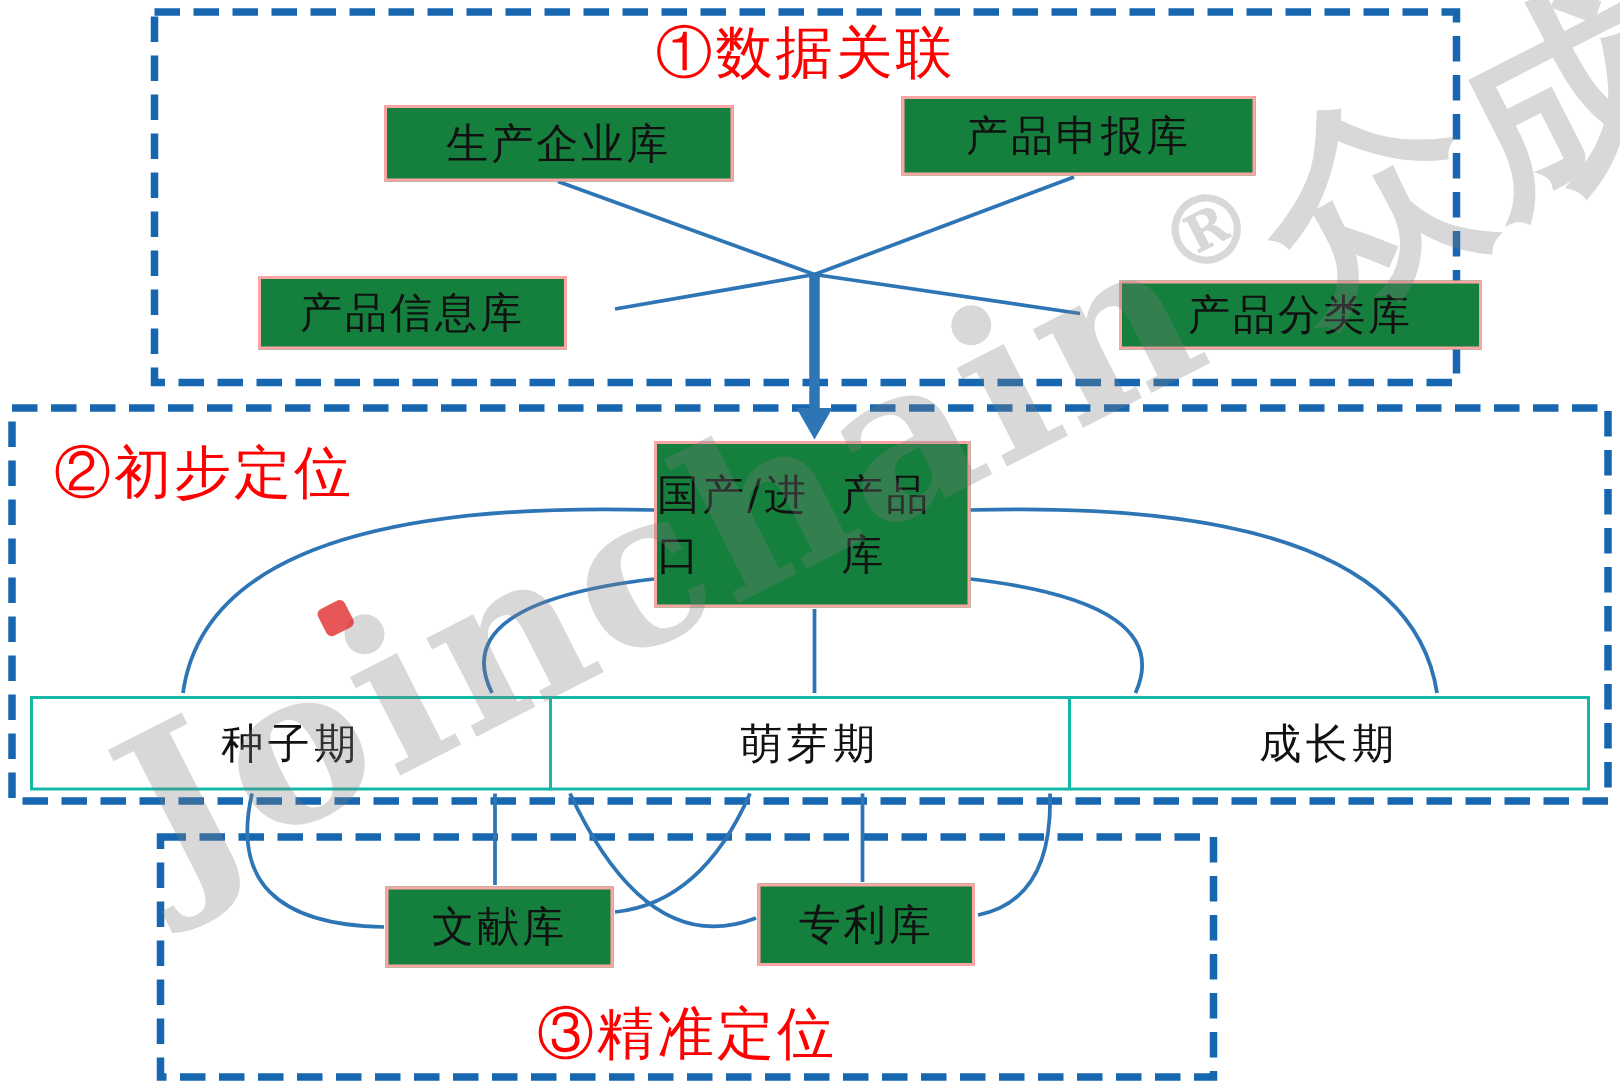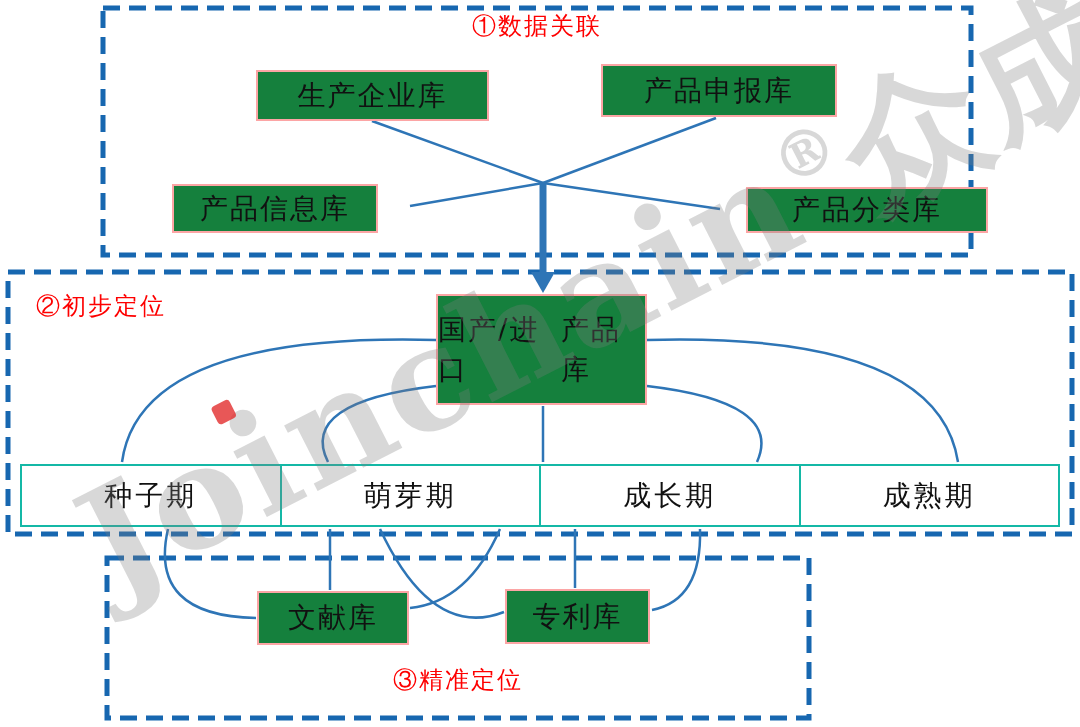--- a/index.html
+++ b/index.html
@@ -22,21 +22,21 @@
   [data-name="node-patent-db"]{left:505px;top:589px;width:145px;height:55px;}
   .stagerow{
     position:absolute;left:20px;top:464px;width:1040px;height:63px;display:flex;z-index:10;
   }
   .stagerow .cell{
     flex:1;background:#ffffff;border:2px solid #14b8a6;margin-left:-2px;
     display:flex;align-items:center;justify-content:center;
     font-size:28px;letter-spacing:3px;box-sizing:border-box;
   }
   .stagerow .cell:first-child{margin-left:0;}
-  .title{position:absolute;color:#fe0000;font-size:24px;letter-spacing:2px;z-index:12;}
+  .title{position:absolute;color:#fe0000;font-size:38px;letter-spacing:2px;z-index:12;}
   [data-name="section1-title"]{left:103px;top:10px;width:868px;text-align:center;}
   [data-name="section2-title"]{left:36px;top:290px;}
   [data-name="section3-title"]{left:107px;top:664px;width:702px;text-align:center;}
   .watermark{
     position:absolute;left:48px;top:468px;transform:rotate(-27deg);transform-origin:0 0;
     font-size:142px;font-weight:700;letter-spacing:3px;white-space:nowrap;
     color:rgba(125,125,125,0.30);z-index:30;pointer-events:none;
     font-family:"DejaVu Serif","Liberation Serif",serif;
   }
   .watermark .reg{font-size:0.45em;vertical-align:0.9em;}
@@ -99,21 +99,20 @@
 
   <div class="node" data-name="node-product-db">
     <div data-name="node-product-db-line1">国产/进口</div>
     <div data-name="node-product-db-line2">产品库</div>
   </div>
 
   <div class="stagerow" data-name="lifecycle-stage-row">
     <div class="cell" data-name="stage-seed">种子期</div>
     <div class="cell" data-name="stage-sprout">萌芽期</div>
     <div class="cell" data-name="stage-growth">成长期</div>
-    <div class="cell" data-name="stage-maturity">成熟期</div>
   </div>
 
   <div class="node" data-name="node-literature-db">文献库</div>
   <div class="node" data-name="node-patent-db">专利库</div>
 
   <div class="watermark" data-name="watermark">
     <span data-name="watermark-brand">Joinchain</span><span class="reg" data-name="watermark-registered-icon">®</span><span data-name="watermark-suffix">众成</span>
     <span class="idot" data-name="watermark-red-i-dot-icon"></span>
   </div>
 

